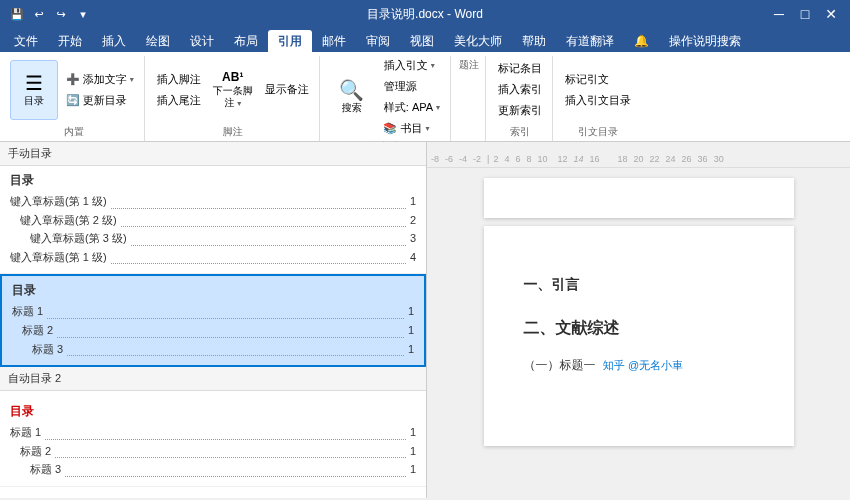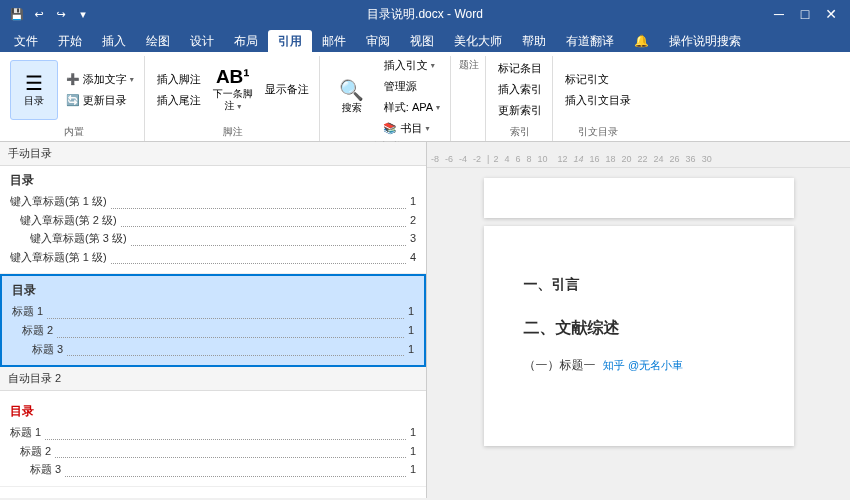--- a/index.html
+++ b/index.html
@@ -339,21 +339,21 @@
     <div class="ribbon-group-label">内置</div>
   </div>
 
   <div class="ribbon-group">
     <div class="ribbon-group-content">
       <div class="ribbon-col">
         <div class="ribbon-btn-small">插入脚注</div>
         <div class="ribbon-btn-small">插入尾注</div>
       </div>
       <div class="ribbon-btn-large">
-        <div class="ribbon-btn-icon" style="font-size:19px;font-weight:bold;">AB¹</div>
+        <div class="ribbon-btn-icon" style="font-size:12px;font-weight:bold;">AB¹</div>
         <div class="ribbon-btn-label">下一条脚注 <span class="arrow-down">▾</span></div>
       </div>
       <div class="ribbon-btn-small">显示备注</div>
     </div>
     <div class="ribbon-group-label">脚注</div>
   </div>
 
   <div class="ribbon-group">
     <div class="ribbon-group-content">
       <div class="ribbon-btn-large">
@@ -480,21 +480,21 @@
       <span style="font-size:9px;color:#aaa;margin-left:4px;">-2</span>
       <span style="font-size:9px;color:#aaa;margin-left:4px;">|</span>
       <span style="font-size:9px;color:#aaa;margin-left:2px;">2</span>
       <span style="font-size:9px;color:#aaa;margin-left:4px;">4</span>
       <span style="font-size:9px;color:#aaa;margin-left:4px;">6</span>
       <span style="font-size:9px;color:#aaa;margin-left:4px;">8</span>
       <span style="font-size:9px;color:#aaa;margin-left:4px;">10</span>
       <span style="font-size:9px;color:#aaa;margin-left:8px;">12</span>
       <span style="font-size:9px;color:#aaa;margin-left:4px;font-style:italic;">14</span>
       <span style="font-size:9px;color:#aaa;margin-left:4px;">16</span>
-      <span style="font-size:9px;color:#aaa;margin-left:4px;">18</span>
+      <span style="font-size:9px;color:#aaa;margin-left:16px;">18</span>
       <span style="font-size:9px;color:#aaa;margin-left:4px;">20</span>
       <span style="font-size:9px;color:#aaa;margin-left:4px;">22</span>
       <span style="font-size:9px;color:#aaa;margin-left:4px;">24</span>
       <span style="font-size:9px;color:#aaa;margin-left:4px;">26</span>
       <span style="font-size:9px;color:#aaa;margin-left:4px;">36</span>
       <span style="font-size:9px;color:#aaa;margin-left:4px;">30</span>
     </div>
 
     <div style="height:10px;"></div>
 

